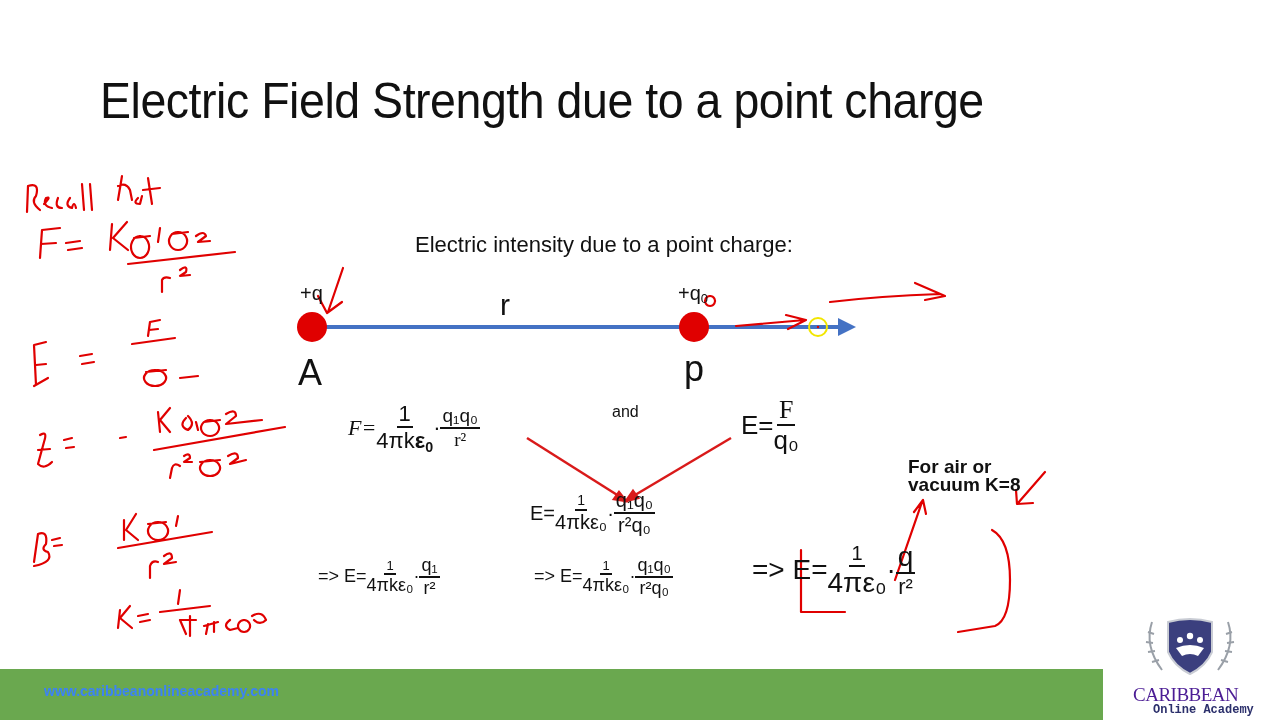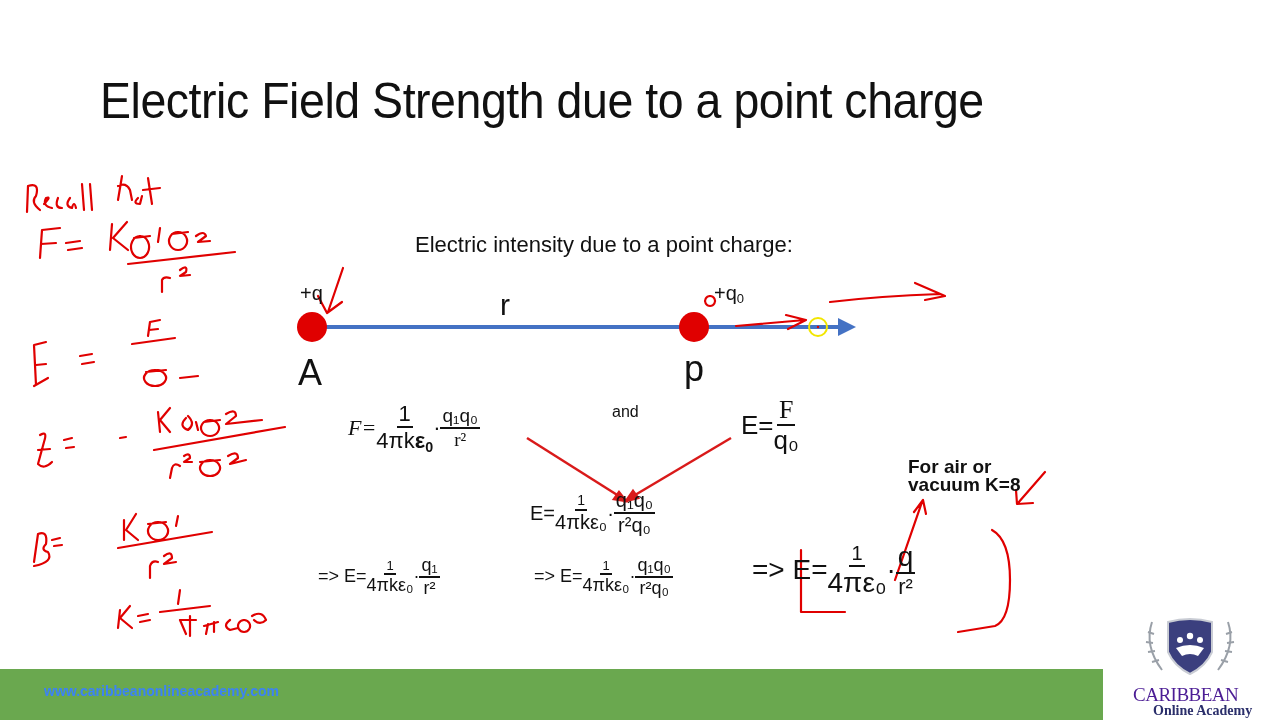--- a/index.html
+++ b/index.html
@@ -12,21 +12,21 @@
   .frac { display:inline-flex; flex-direction:column; align-items:center; vertical-align:middle; line-height:1.05; }
   .frac .num { border-bottom:2px solid #111; padding:0 2px 1px; }
   .frac .den { padding-top:1px; }
   .eq { display:flex; align-items:center; white-space:nowrap; color:#111; }
   .serif { font-family:"Liberation Serif", serif; }
   sub { font-size:0.65em; vertical-align:-0.25em; }
   .footer { left:0; top:669px; width:1103px; height:51px; background:#6aa84f; }
   .footer-text { left:44px; top:683px; color:#3b82f6; font-size:14px; font-weight:bold; }
   .note { left:908px; top:458px; font-size:19px; font-weight:bold; line-height:18px; }
   .logo-text1 { left:1133px; top:684px; font-family:"Liberation Serif", serif; font-weight:normal; font-size:19px; color:#4c1d95; letter-spacing:-0.5px; }
-  .logo-text2 { left:1153px; top:703px; font-family:Liberation Serif, serif; font-weight:bold; font-size:14px; color:#2b2f6b; }
+  .logo-text2 { left:1153px; top:703px; font-family:Liberation Mono, monospace; font-weight:bold; font-size:12px; color:#2b2f6b; }
 </style>
 </head>
 <body>
 
 <div class="abs title">Electric Field Strength due to a point charge</div>
 <div class="abs subtitle">Electric intensity due to a point charge:</div>
 
 <svg class="abs" style="left:0;top:0" width="1280" height="720">
   <line x1="312" y1="327" x2="842" y2="327" stroke="#4472c4" stroke-width="4"></line>
   <polygon points="838,318 856,327 838,336" fill="#4472c4"></polygon>
@@ -80,21 +80,21 @@
     <path d="M124,540 L124,520 M136,514 L126,530 L138,540 M158,522 a10,9 0 1,0 0.1,0 M148,524 L166,522 M178,516 L176,526 M118,548 L212,532"></path>
     <path d="M150,578 L150,566 Q152,560 158,562 M164,556 Q172,550 172,558 L164,564 L176,562"></path>
 
     <path d="M118,628 L120,610 M130,606 L120,618 L132,628 M138,616 L148,614 M140,622 L150,620"></path>
     <path d="M178,604 L180,590 M160,612 L210,606"></path>
     <path d="M186,634 L180,620 L196,620 M190,616 L190,636 M204,626 L218,622 M208,624 L206,634 M214,622 L214,632 M230,620 Q222,626 230,630 L238,628 M244,620 a6,6 0 1,0 0.1,0 M252,616 Q262,610 266,620 Q260,626 254,620"></path>
   </g>
 </svg>
 
 <div class="abs lbl" style="left:300px;top:282px;font-size:20px">+q</div>
-<div class="abs lbl" style="left:714px;top:282px;font-size:20px">
+<div class="abs lbl" style="left:678px;top:282px;font-size:20px">
   <span>+q</span><sub>0</sub>
 </div>
 <div class="abs lbl" style="left:500px;top:288px;font-size:30px">r</div>
 <div class="abs lbl big" style="left:298px;top:352px">A</div>
 <div class="abs lbl big" style="left:684px;top:348px">p</div>
 
 <div class="abs eq" style="left:348px;top:402px;font-size:22px">
   <span class="serif" style="font-style:italic">F=</span>
   <span class="frac">
     <span class="num">1</span>

